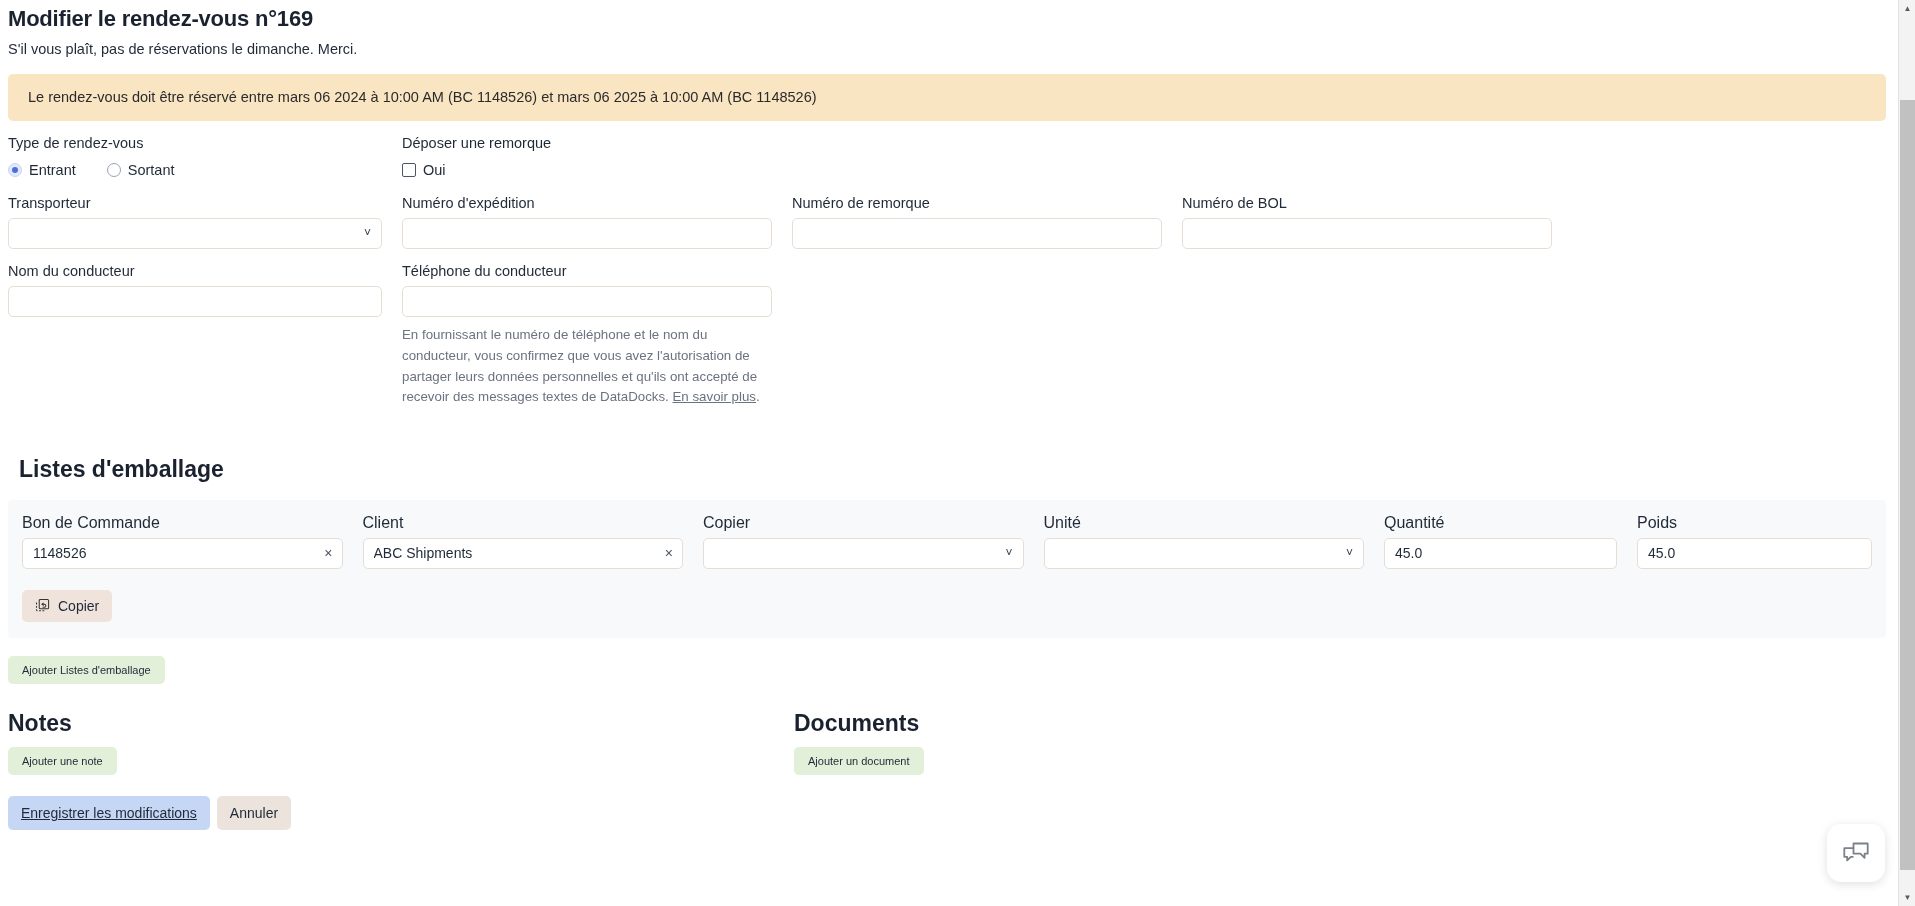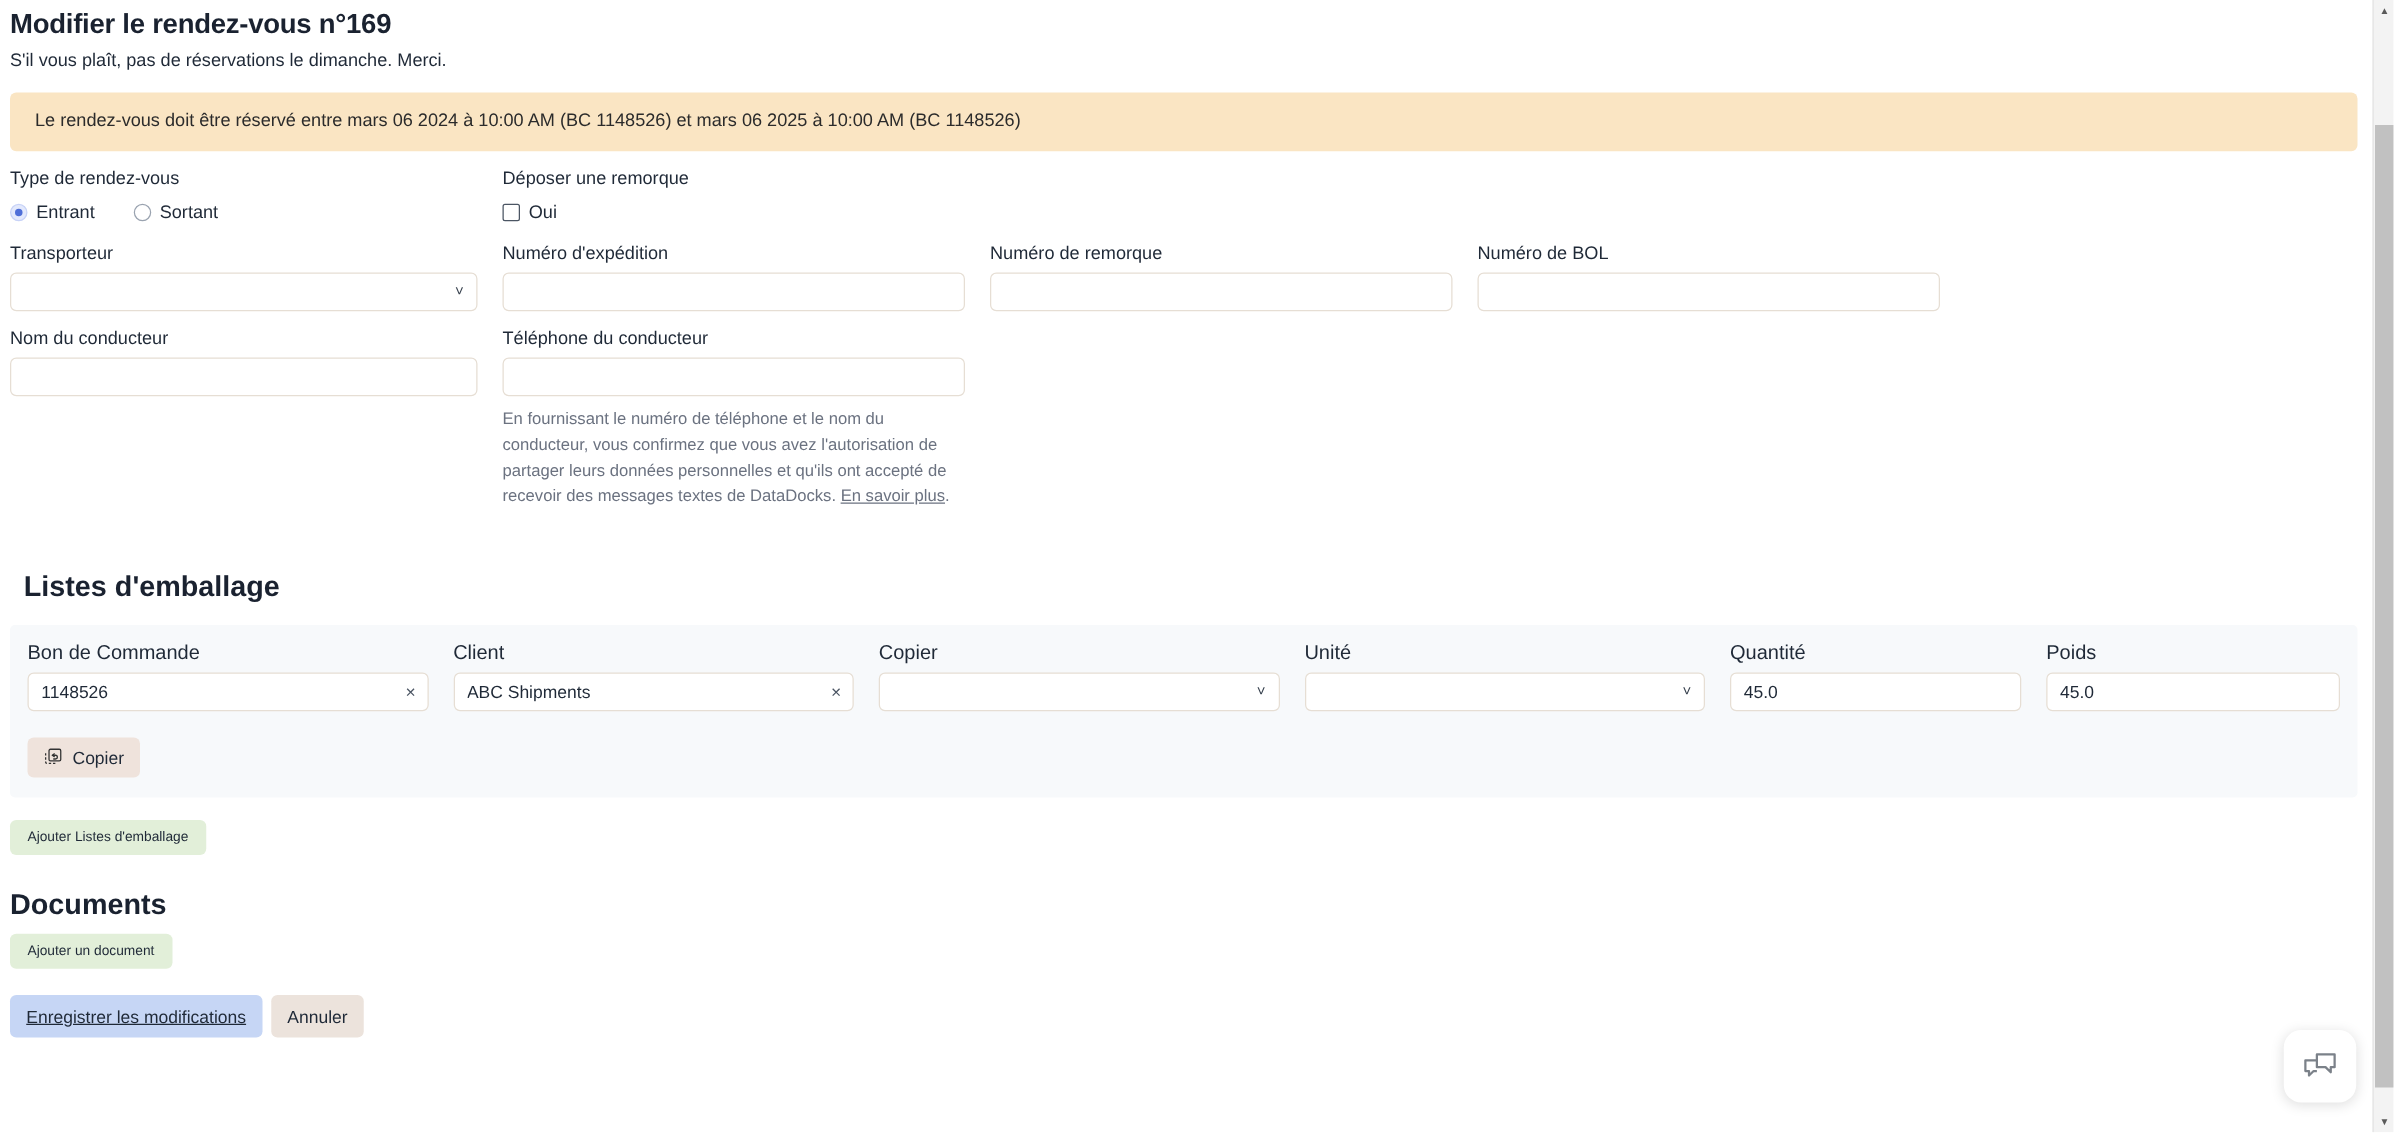--- a/index.html
+++ b/index.html
@@ -419,20 +419,24 @@
           <span>Copier</span>
         </button>
       </div>
 
       <div class="add-pl-wrap">
         <button class="btn-green">Ajouter Listes d'emballage</button>
       </div>
     </div>
 
     <div class="bottom-sections">
+      <div class="notes-col">
+        <h2 class="sub-head">Notes</h2>
+        <button class="btn-green">Ajouter une note</button>
+      </div>
       <div class="docs-col">
         <h2 class="sub-head">Documents</h2>
         <button class="btn-green">Ajouter un document</button>
       </div>
     </div>
 
     <div class="actions">
       <button class="btn-blue">Enregistrer les modifications</button>
       <button class="btn-neutral">Annuler</button>
     </div>

